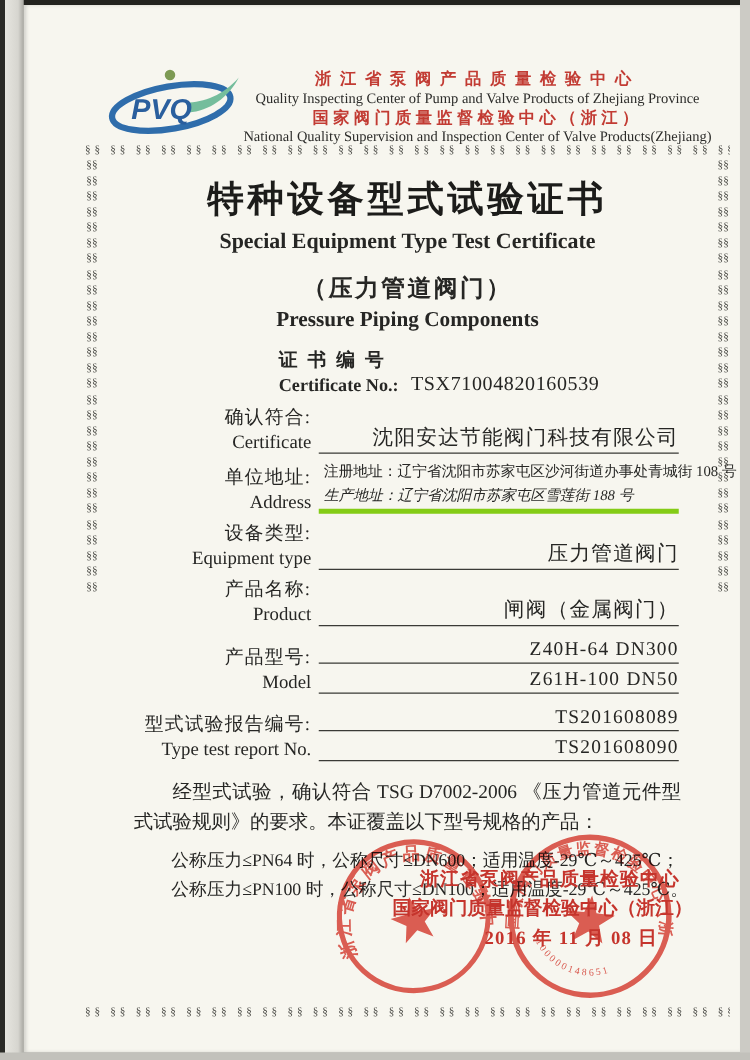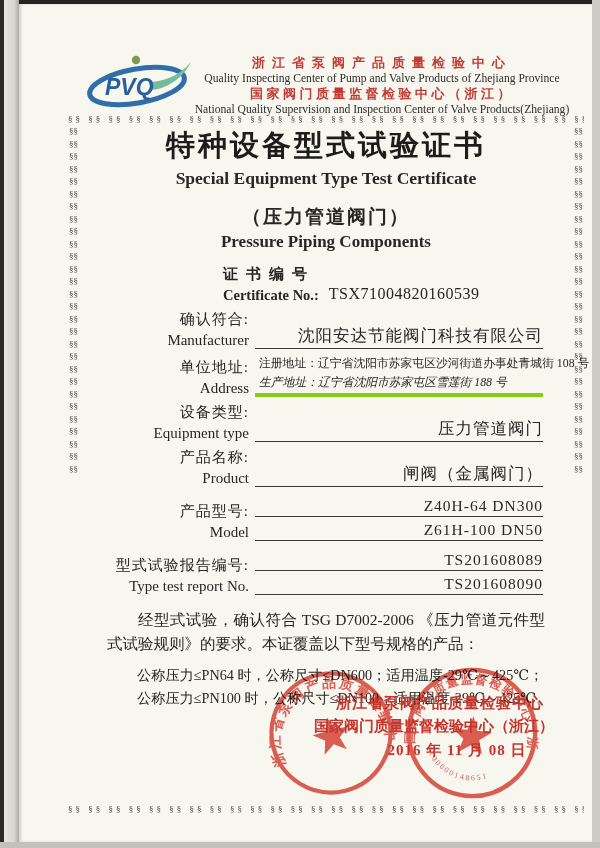--- a/index.html
+++ b/index.html
@@ -35,21 +35,21 @@
   .bd{position:absolute;color:#4d4d48;font-size:9px;overflow:hidden;user-select:none;}
   .bd-h{left:0;width:516px;height:12px;line-height:11px;letter-spacing:3px;white-space:nowrap;}
   .bd-top{top:0;}
   .bd-bottom{bottom:0;}
   .bd-v{top:11px;bottom:11px;width:11px;word-break:break-all;line-height:12.5px;text-align:center;}
   .bd-left{left:0;}
   .bd-right{right:0;}
 
   .content{position:absolute;left:13px;right:13px;top:12px;bottom:12px;color:#262624;}
 
-  .title-cn{text-align:center;font-size:29px;font-weight:bold;letter-spacing:3px;color:#1c1c1a;}
+  .title-cn{margin-top:14px;text-align:center;font-size:29px;font-weight:bold;letter-spacing:3px;color:#1c1c1a;}
   .title-en{text-align:center;font-size:17.5px;font-weight:bold;margin-top:2px;}
   .sub-cn{text-align:center;font-size:19px;font-weight:600;letter-spacing:2px;margin-top:15px;}
   .sub-en{text-align:center;font-size:17px;font-weight:bold;margin-top:2px;}
 
   .cert-row{display:flex;margin-top:13px;padding-left:142px;align-items:flex-end;}
   .cert-lbls{flex:0 0 auto;}
   .cert-cn{font-size:15px;font-weight:bold;letter-spacing:8px;}
   .cert-en{font-size:14.5px;font-weight:bold;margin-top:3px;}
   .cert-no{font-size:16px;padding-left:10px;padding-bottom:1px;letter-spacing:.5px;}
 
@@ -116,21 +116,21 @@
         <div class="cert-lbls">
           <div class="cert-cn">证书编号</div>
           <div class="cert-en">Certificate No.:</div>
         </div>
         <div class="cert-no">TSX71004820160539</div>
       </div>
 
       <div class="row">
         <div class="lbl">
           <div class="cn">确认符合:</div>
-          <div class="en">Manufacturer</div>
+          <div class="en">Certificate</div>
         </div>
         <div class="vals">
             <div class="val val-cn">沈阳安达节能阀门科技有限公司</div>
           </div>
       </div>
 
       <div class="row">
         <div class="lbl">
           <div class="cn">单位地址:</div>
           <div class="en">Address</div>

